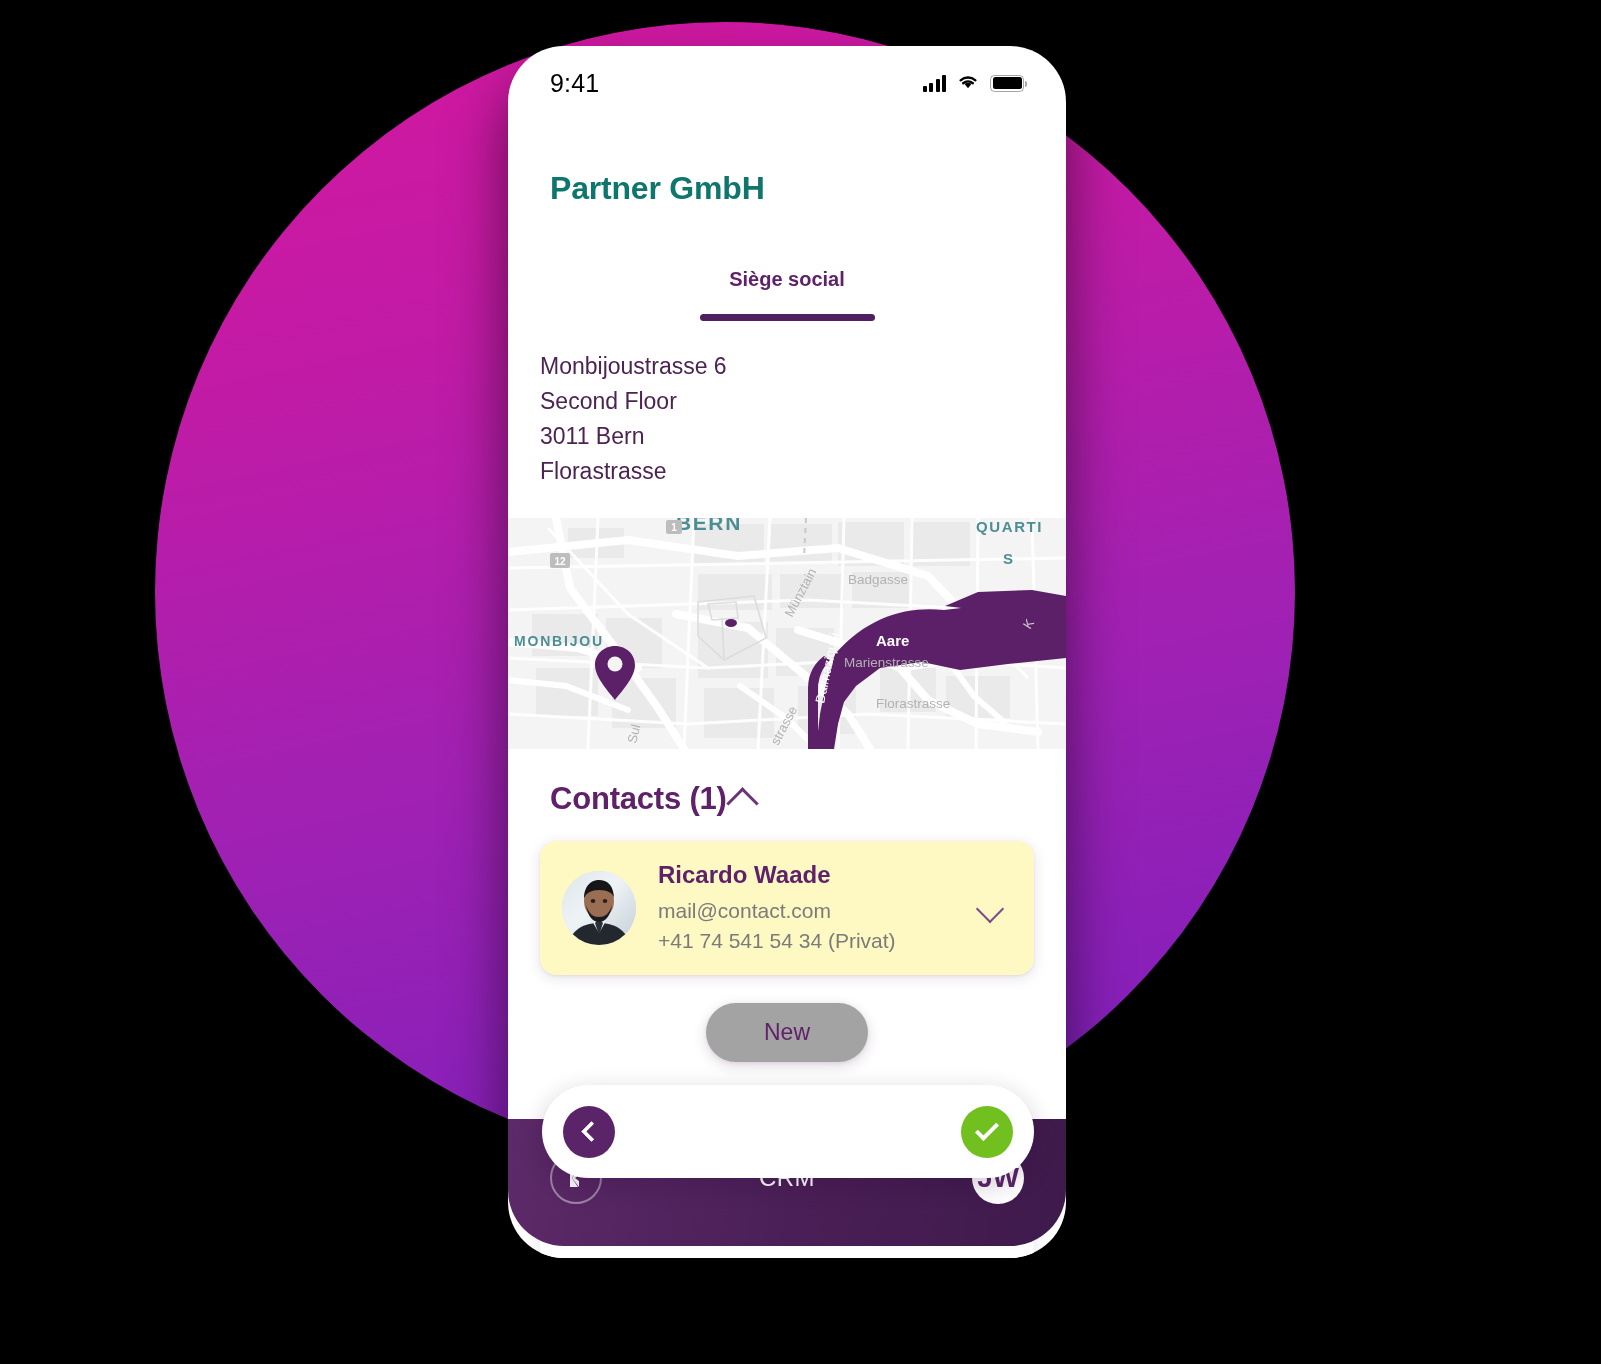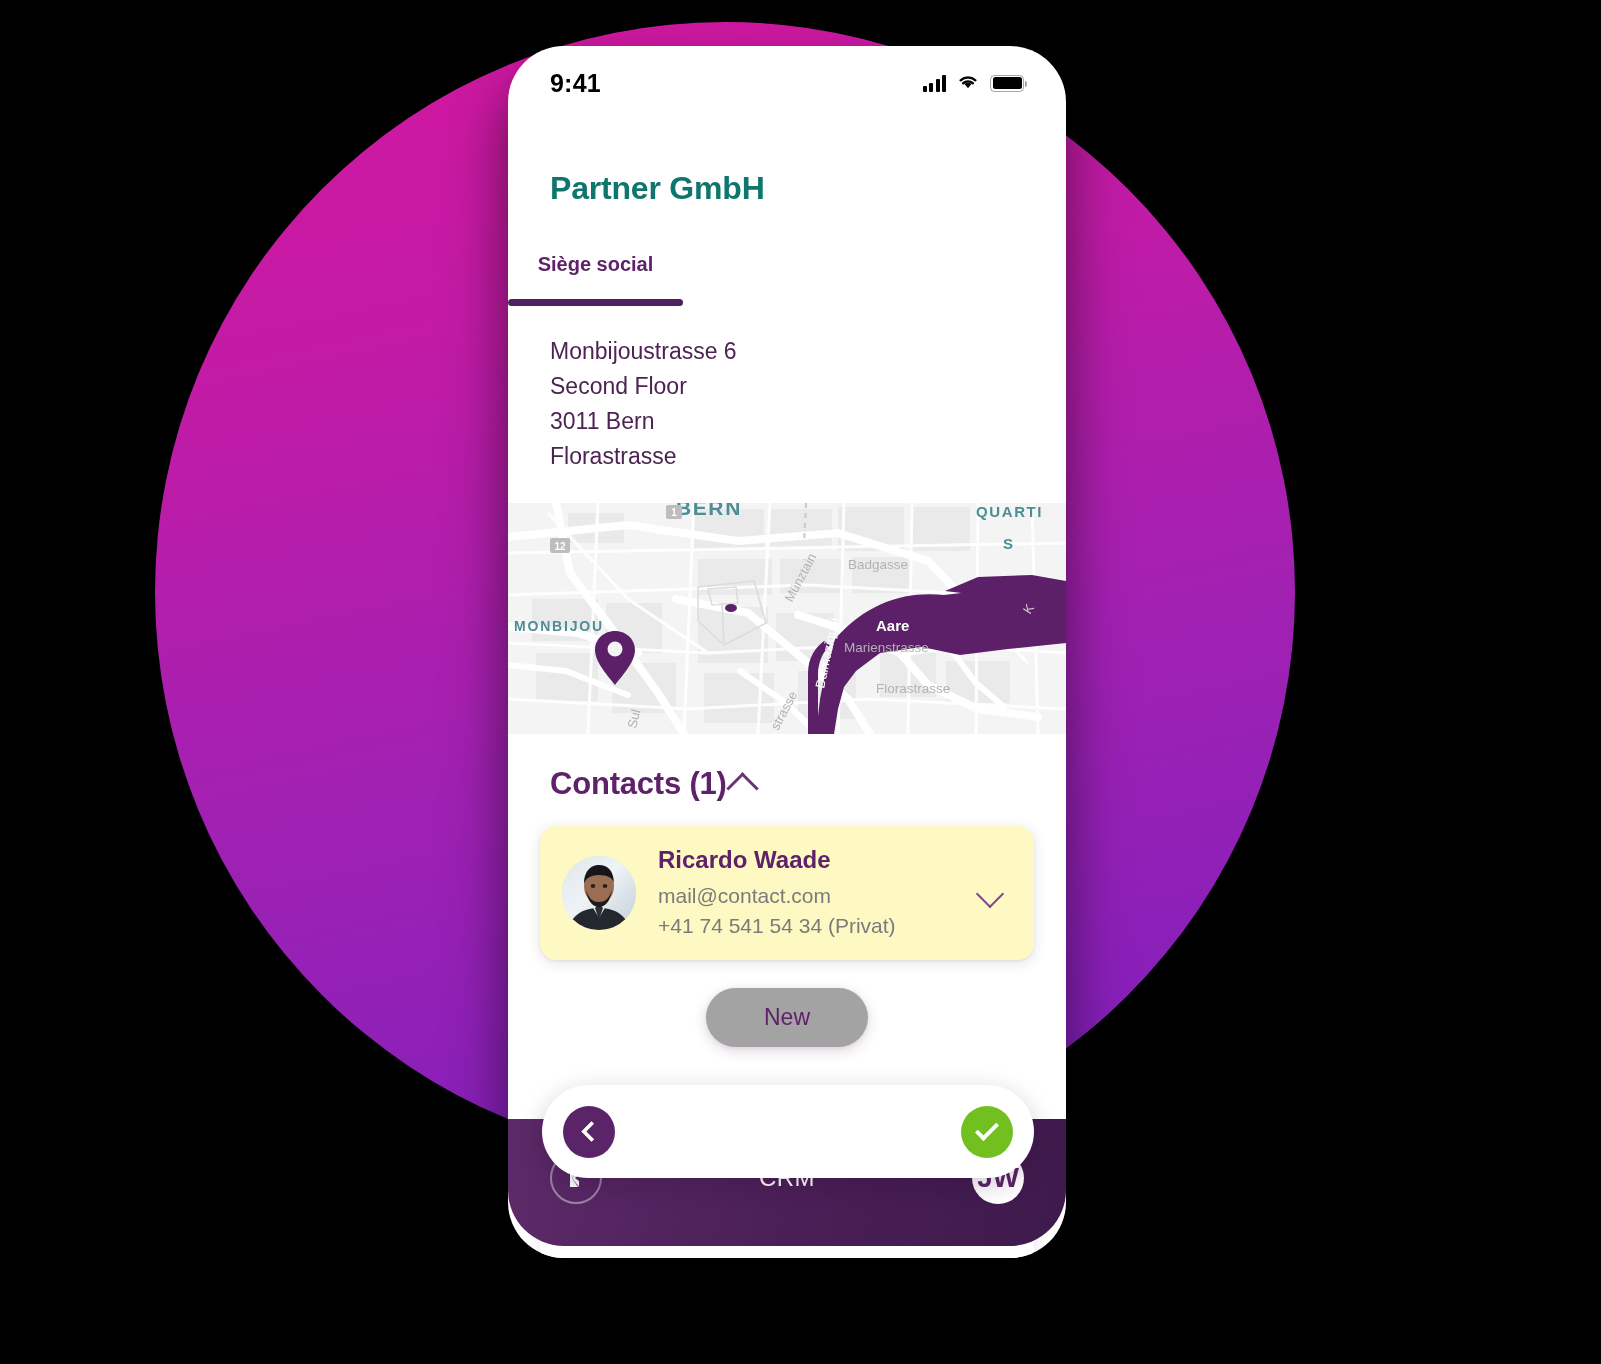--- a/index.html
+++ b/index.html
@@ -46,21 +46,21 @@
   
   .statusbar {
     position: relative;
     height: 62px;
     display: flex;
     align-items: center;
     justify-content: space-between;
     padding: 12px 42px 0 42px;
   }
   .status-time {
-    font-size: 25px; font-weight: bold; color: #000;
+    font-size: 25px; font-weight: normal; color: #000;
     letter-spacing: 0.2px;
   }
   .status-icons { display: flex; align-items: center; gap: 10px; }
   .sig { display: flex; align-items: flex-end; gap: 2.5px; height: 17px; }
   .sig i { display: block; width: 4px; background: #000; border-radius: 1px; }
   .sig i:nth-child(1) { height: 6px; }
   .sig i:nth-child(2) { height: 9px; }
   .sig i:nth-child(3) { height: 13px; }
   .sig i:nth-child(4) { height: 17px; }
   .batt {
@@ -74,35 +74,35 @@
   }
   .batt span { display: block; width: 100%; height: 100%; background: #000; border-radius: 2.5px; }
 
   
   .title {
     font-size: 32px; font-weight: bold; color: #0f766e;
     padding: 62px 42px 0 42px; letter-spacing: -0.2px;
   }
 
   .tabs {
-    margin-top: 46px;
-    display: flex; justify-content: flex-start;
+    margin-top: 61px;
+    display: flex; justify-content: center;
   }
   .tab {
     font-size: 20px; font-weight: bold; color: #5f2169;
     padding-bottom: 30px; position: relative;
     min-width: 175px; text-align: center;
   }
   .tab .underline {
     position: absolute; left: 0; right: 0; bottom: 0;
     height: 7px; border-radius: 4px; background: #4e2060;
   }
 
   .address {
-    padding: 28px 42px 0 42px;
+    padding: 28px 42px 0 32px;
     font-size: 23px; line-height: 1.52; color: #4c2352;
   }
   .address div { white-space: nowrap; }
 
   
   .map {
     position: relative;
     margin-top: 29px;
     height: 231px;
     background: #f0f0f0;

